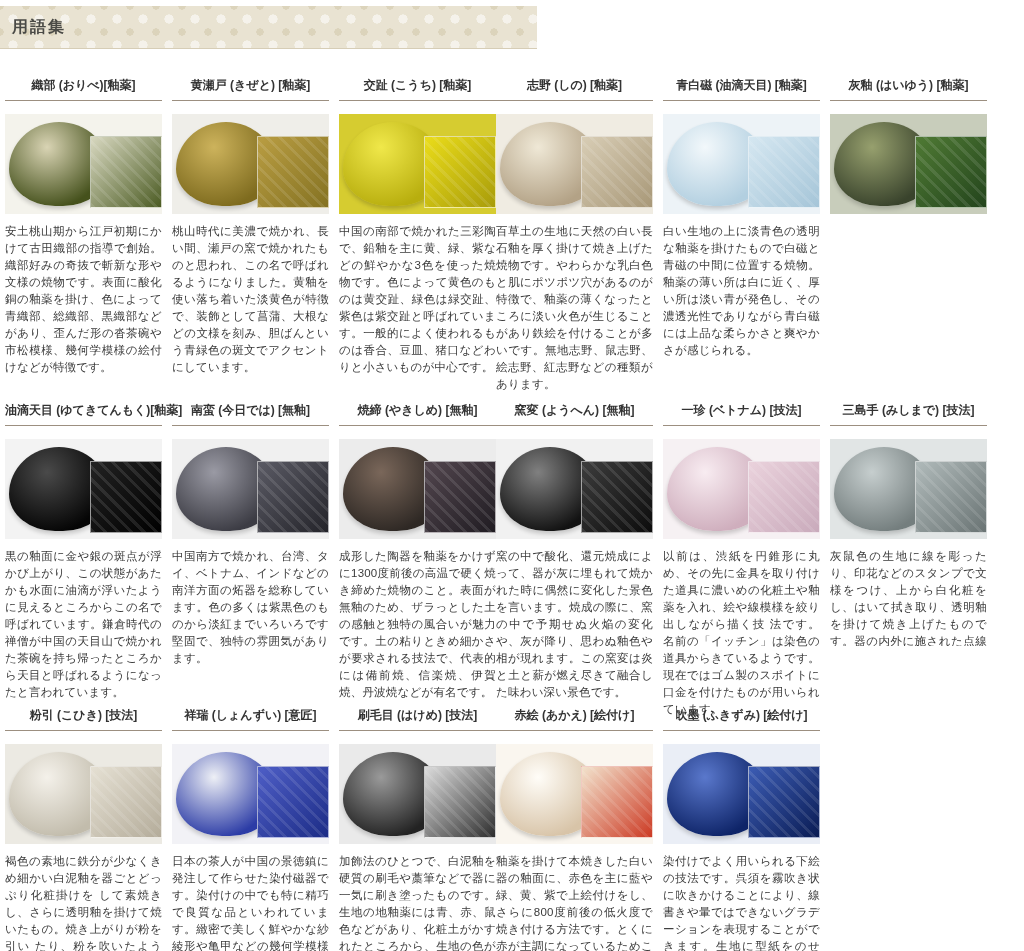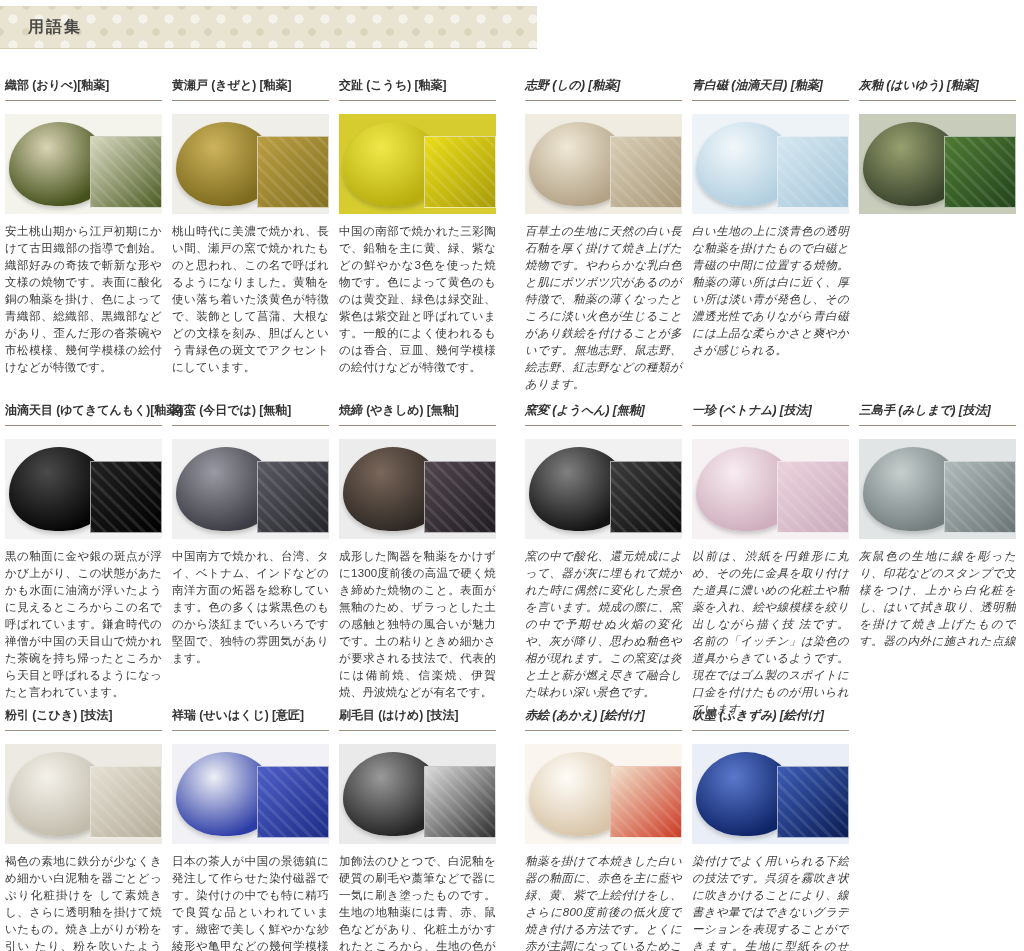--- a/index.html
+++ b/index.html
@@ -13,33 +13,33 @@
     background-color:#e9e3d2;
     background-image:
       radial-gradient(circle, rgba(255,255,255,0.55) 24%, transparent 26%),
       radial-gradient(circle, rgba(203,192,160,0.45) 19%, transparent 21%);
     background-size:26px 26px,26px 26px;
     background-position:0 0,13px 13px;
     border-bottom:1px solid #d6cdb6;
     display:flex;align-items:center;
   }
   .header h1{
-    margin:0;padding-left:28px;font-size:16px;font-weight:bold;
+    margin:0;padding-left:12px;font-size:16px;font-weight:bold;
     color:#4a4a46;letter-spacing:2px;
   }
   .grid{display:flex;padding-left:5px;margin-top:26px;}
   .group{display:grid;grid-template-columns:repeat(3,157px);column-gap:10px;}
-  .group.right{margin-left:29px;font-style:italic;}
+  .group.right{}
   .entry{width:157px;}
   .row1{height:325px;}
   .row2{height:305px;}
   .row3{height:246px;overflow:hidden;}
   .entry-title{
     margin:0;height:20px;line-height:20px;font-size:12px;font-weight:bold;
-    color:#333;white-space:nowrap;
+    color:#333;text-align:center;white-space:nowrap;
   }
   .rule{margin-top:5px;border-bottom:1px solid #9c8f80;height:0;}
   .photo{
     position:relative;margin-top:13px;width:157px;height:100px;overflow:hidden;
   }
   .vessel{
     position:absolute;left:4px;top:8px;width:100px;height:84px;
     border-radius:50% 50% 46% 46% / 56% 56% 44% 44%;
     box-shadow:0 3px 4px rgba(0,0,0,0.18);
   }
@@ -83,21 +83,21 @@
     </div>
     <p class="desc">桃山時代に美濃で焼かれ、長い間、瀬戸の窯で焼かれたものと思われ、この名で呼ばれるようになりました。黄釉を使い落ち着いた淡黄色が特徴で、装飾として菖蒲、大根などの文様を刻み、胆ばんという青緑色の斑文でアクセントにしています。</p>
   </article>
       <article class="entry row1">
     <h2 class="entry-title">交趾 (こうち) [釉薬]</h2>
     <div class="rule"></div>
     <div class="photo" style="background: rgb(214, 204, 48);">
       <div class="vessel" style="background: radial-gradient(circle at 38% 30%, rgb(240, 232, 74) 0%, rgb(184, 174, 14) 72%);"></div>
       <div class="inset" style="background: linear-gradient(135deg, rgb(234, 220, 26), rgb(168, 156, 10));"></div>
     </div>
-    <p class="desc">中国の南部で焼かれた三彩陶で、鉛釉を主に黄、緑、紫などの鮮やかな3色を使った焼物です。色によって黄色のものは黄交趾、緑色は緑交趾、紫色は紫交趾と呼ばれています。一般的によく使われるものは香合、豆皿、幾何学模様の絵付けなどが特徴です。</p>
+    <p class="desc">中国の南部で焼かれた三彩陶で、鉛釉を主に黄、緑、紫などの鮮やかな3色を使った焼物です。色によって黄色のものは黄交趾、緑色は緑交趾、紫色は紫交趾と呼ばれています。一般的によく使われるものは香合、豆皿、猪口などわりと小さいものが中心です。</p>
   </article>
       <article class="entry row2">
     <h2 class="entry-title">油滴天目 (ゆてきてんもく)[釉薬]</h2>
     <div class="rule"></div>
     <div class="photo" style="background: rgb(243, 243, 243);">
       <div class="vessel" style="background: radial-gradient(circle at 38% 30%, rgb(74, 74, 74) 0%, rgb(5, 5, 5) 72%);"></div>
       <div class="inset" style="background: linear-gradient(135deg, rgb(34, 34, 34), rgb(0, 0, 0));"></div>
     </div>
     <p class="desc">黒の釉面に金や銀の斑点が浮かび上がり、この状態があたかも水面に油滴が浮いたように見えるところからこの名で呼ばれています。鎌倉時代の禅僧が中国の天目山で焼かれた茶碗を持ち帰ったところから天目と呼ばれるようになったと言われています。</p>
   </article>
@@ -122,21 +122,21 @@
       <article class="entry row3">
     <h2 class="entry-title">粉引 (こひき) [技法]</h2>
     <div class="rule"></div>
     <div class="photo" style="background: rgb(236, 234, 227);">
       <div class="vessel" style="background: radial-gradient(circle at 38% 30%, rgb(244, 241, 234) 0%, rgb(194, 188, 172) 72%);"></div>
       <div class="inset" style="background: linear-gradient(135deg, rgb(229, 224, 211), rgb(180, 172, 154));"></div>
     </div>
     <p class="desc">褐色の素地に鉄分が少なくきめ細かい白泥釉を器ごとどっぷり化粧掛けを して素焼きし、さらに透明釉を掛けて焼いたもの。焼き上がりが粉を引い たり、粉を吹いたように白く柔らかく清らかで美しい釉面をしていること から「粉引」または「粉吹き」とも呼ばれています。</p>
   </article>
       <article class="entry row3">
-    <h2 class="entry-title">祥瑞 (せいはくじ) [意匠]</h2>
+    <h2 class="entry-title">祥瑞 (しょんずい) [意匠]</h2>
     <div class="rule"></div>
     <div class="photo" style="background: rgb(242, 242, 246);">
       <div class="vessel" style="background: radial-gradient(circle at 38% 30%, rgb(238, 240, 246) 0%, rgb(44, 60, 166) 72%);"></div>
       <div class="inset" style="background: linear-gradient(135deg, rgb(78, 94, 198), rgb(28, 44, 134));"></div>
     </div>
     <p class="desc">日本の茶人が中国の景徳鎮に発注して作らせた染付磁器です。染付けの中でも特に精巧で良質な品といわれています。緻密で美しく鮮やかな紗綾形や亀甲などの幾何学模様が代表的で、松竹梅の柄と組み合わせるものもあります。</p>
   </article>
       <article class="entry row3">
     <h2 class="entry-title">刷毛目 (はけめ) [技法]</h2>
     <div class="rule"></div>

